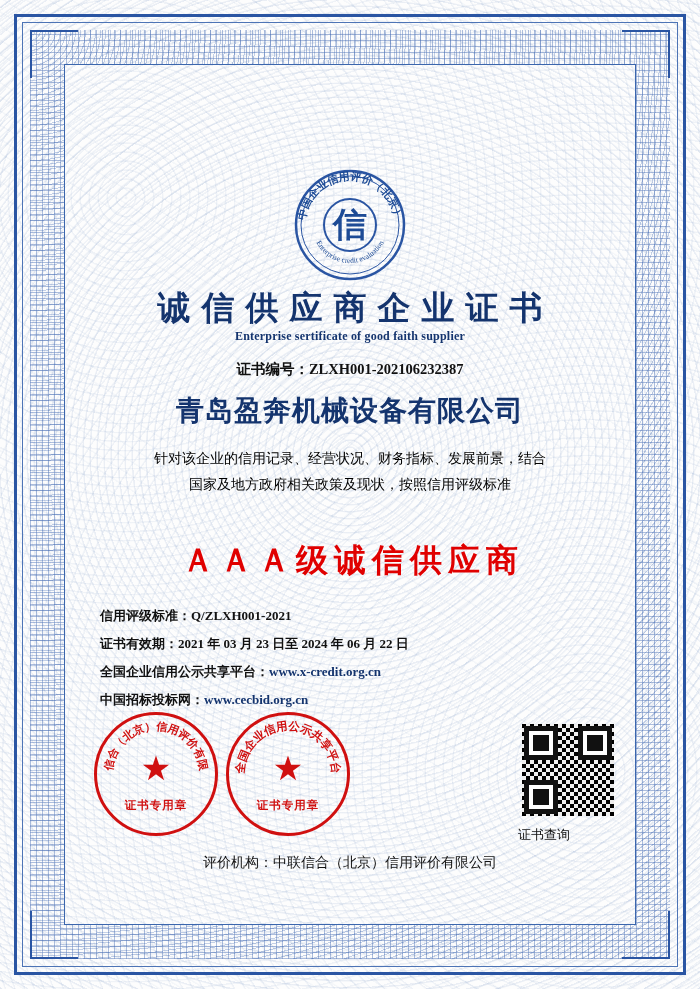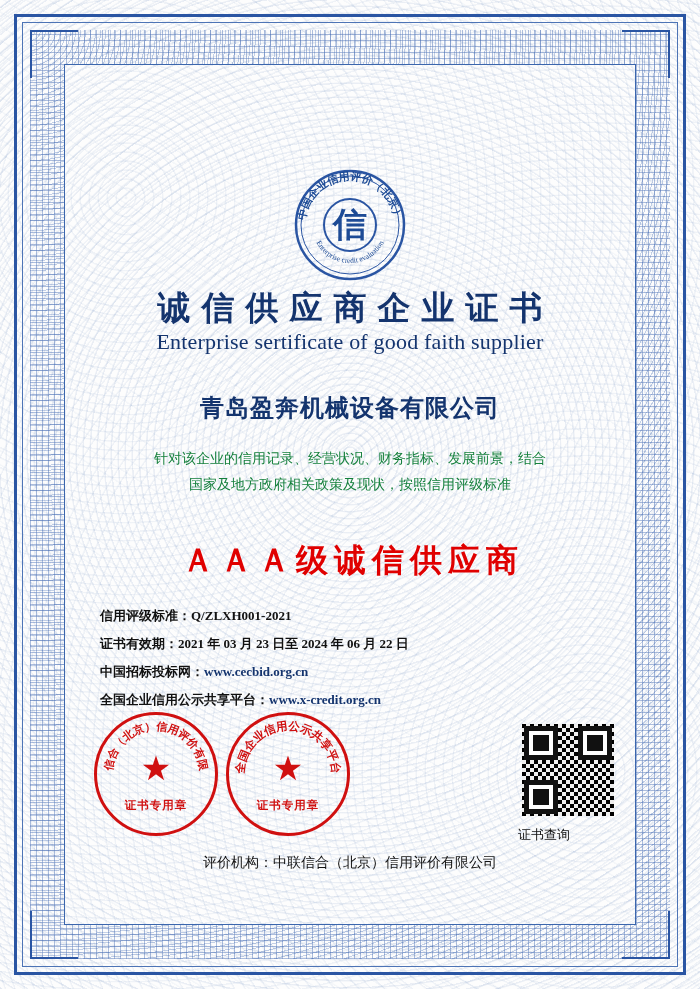--- a/index.html
+++ b/index.html
@@ -124,48 +124,48 @@
     letter-spacing: 11px;
     font-weight: bold;
     color: #14346e;
     font-family: "Liberation Serif", serif;
     text-indent: 11px;
   }
   .title-en {
     position: absolute;
     left: 0; right: 0;
     top: 265px;
-    font-size: 22px;
-    font-weight: normal;
+    font-size: 12px;
+    font-weight: bold;
     color: #14346e;
     letter-spacing: 0.2px;
   }
   .cert-no {
     position: absolute;
     left: 0; right: 0;
     top: 296px;
     font-size: 14.5px;
     color: #111111;
     font-weight: bold;
   }
   .company {
     position: absolute;
     left: 0; right: 0;
     top: 328px;
-    font-size: 24px;
+    font-size: 28px;
     font-weight: bold;
     color: #14346e;
     letter-spacing: 1px;
   }
   .body-text {
     position: absolute;
     left: 34px; right: 34px;
     top: 382px;
     font-size: 14px;
-    color: #15803d;
+    color: #000000;
     line-height: 26px;
   }
   .body-text div { white-space: nowrap; }
 
   .grade {
     position: absolute;
     left: 0; right: 0;
     top: 475px;
     font-size: 32px;
     font-weight: bold;
@@ -295,41 +295,42 @@
         </text>
         <text font-family="Liberation Serif, serif" font-size="7.5" fill="#1d4b96">
           <textPath href="#ringBottom" startOffset="50%" text-anchor="middle">Enterprise credit evaluation</textPath>
         </text>
         <text x="57" y="68" text-anchor="middle" font-family="Liberation Serif, serif" font-size="34" fill="#1d4b96" font-weight="bold">信</text>
       </svg>
     </div>
 
     <div class="title-cn">诚信供应商企业证书</div>
     <div class="title-en">Enterprise sertificate of good faith supplier</div>
+    <div class="cert-no">证书编号：ZLXH001-202106232387</div>
     <div class="company">青岛盈奔机械设备有限公司</div>
 
     <div class="body-text">
       <div>针对该企业的信用记录、经营状况、财务指标、发展前景，结合</div>
       <div>国家及地方政府相关政策及现状，按照信用评级标准</div>
     </div>
 
     <div class="grade">ＡＡＡ级诚信供应商</div>
 
     <div class="details">
       <div class="row">
         <span>信用评级标准：</span><span>Q/ZLXH001-2021</span>
       </div>
       <div class="row">
         <span>证书有效期：</span><span>2021 年 03 月 23 日至 2024 年 06 月 22 日</span>
       </div>
       <div class="row">
-        <span>中国招标投标网：</span><span class="url">www.cecbid.org.cn</span>
+        <span>全国企业信用公示共享平台：</span><span class="url">www.x-credit.org.cn</span>
       </div>
       <div class="row">
-        <span>全国企业信用公示共享平台：</span><span class="url">www.x-credit.org.cn</span>
+        <span>中国招标投标网：</span><span class="url">www.cecbid.org.cn</span>
       </div>
     </div>
 
     <div class="stamp left">
       <svg class="ring-text" viewBox="0 0 118 118" width="118" height="118" aria-hidden="true">
         <defs>
             <path id="st1" d="M 59,59 m -44,0 a 44,44 0 1,1 88,0" fill="none"></path>
           </defs>
         <text font-family="Liberation Serif, serif" font-size="11" fill="#d01010" font-weight="bold">
           <textPath href="#st1" startOffset="50%" text-anchor="middle">中联信合（北京）信用评价有限公司</textPath>

